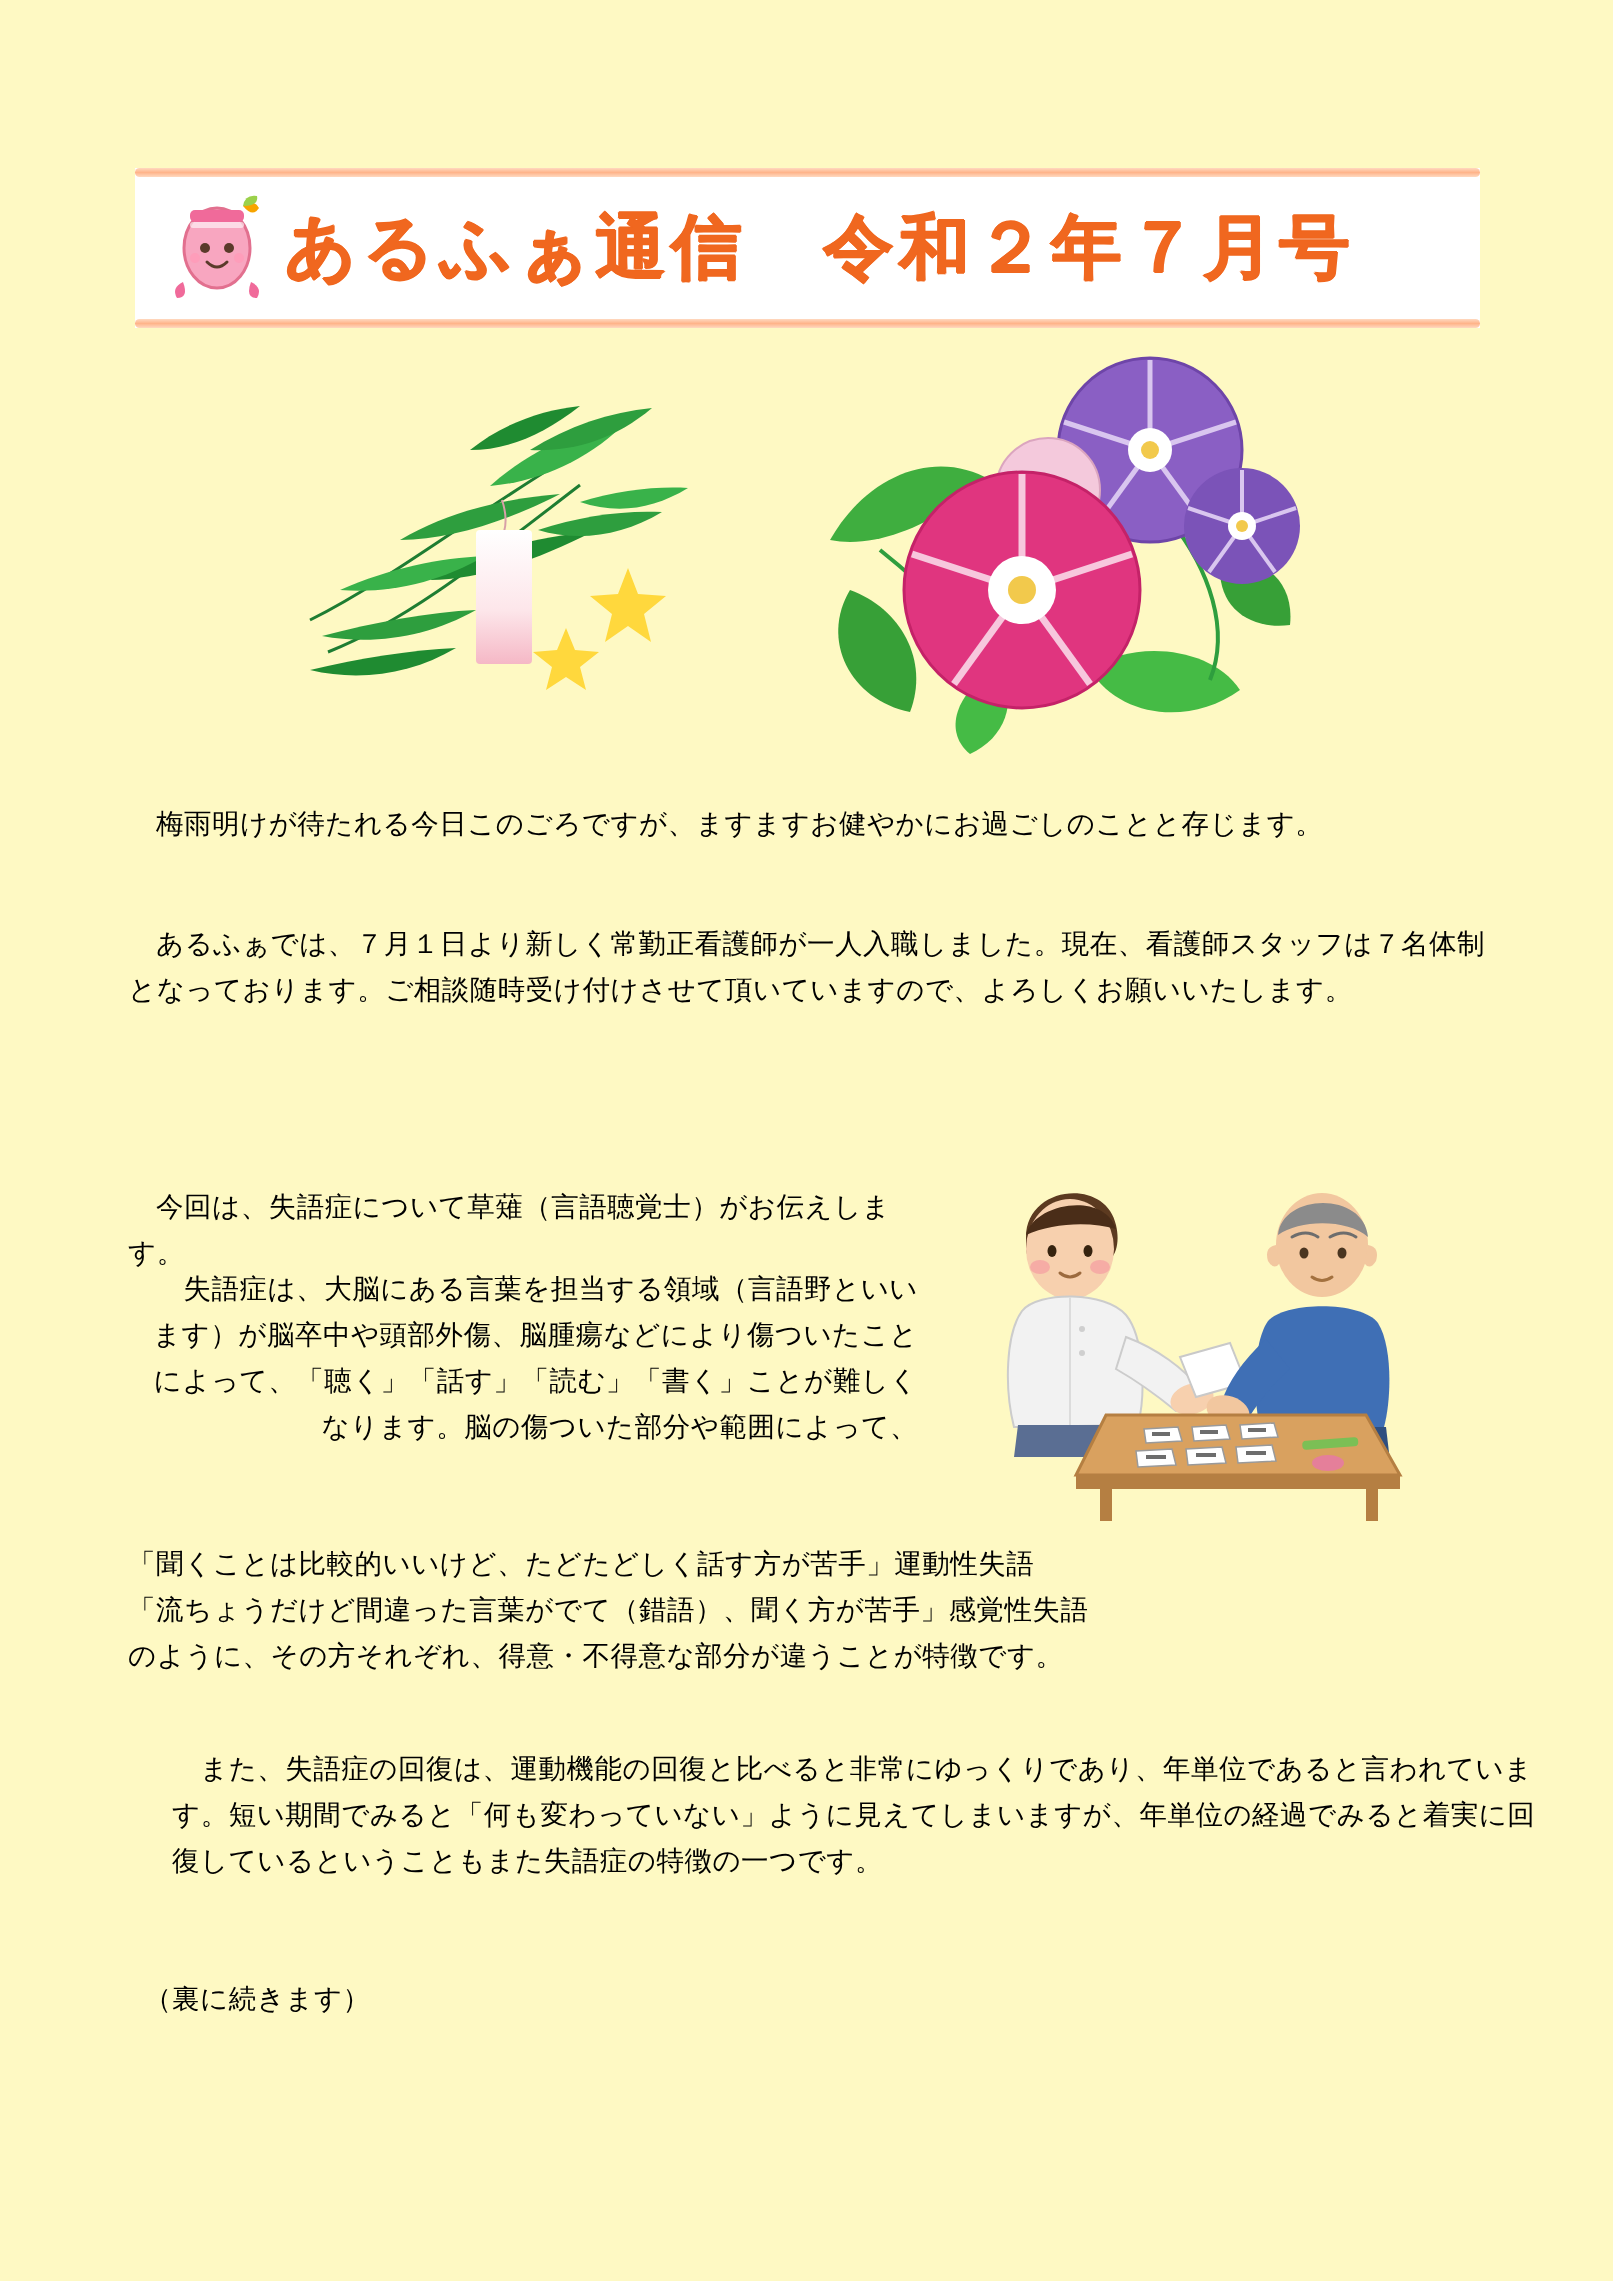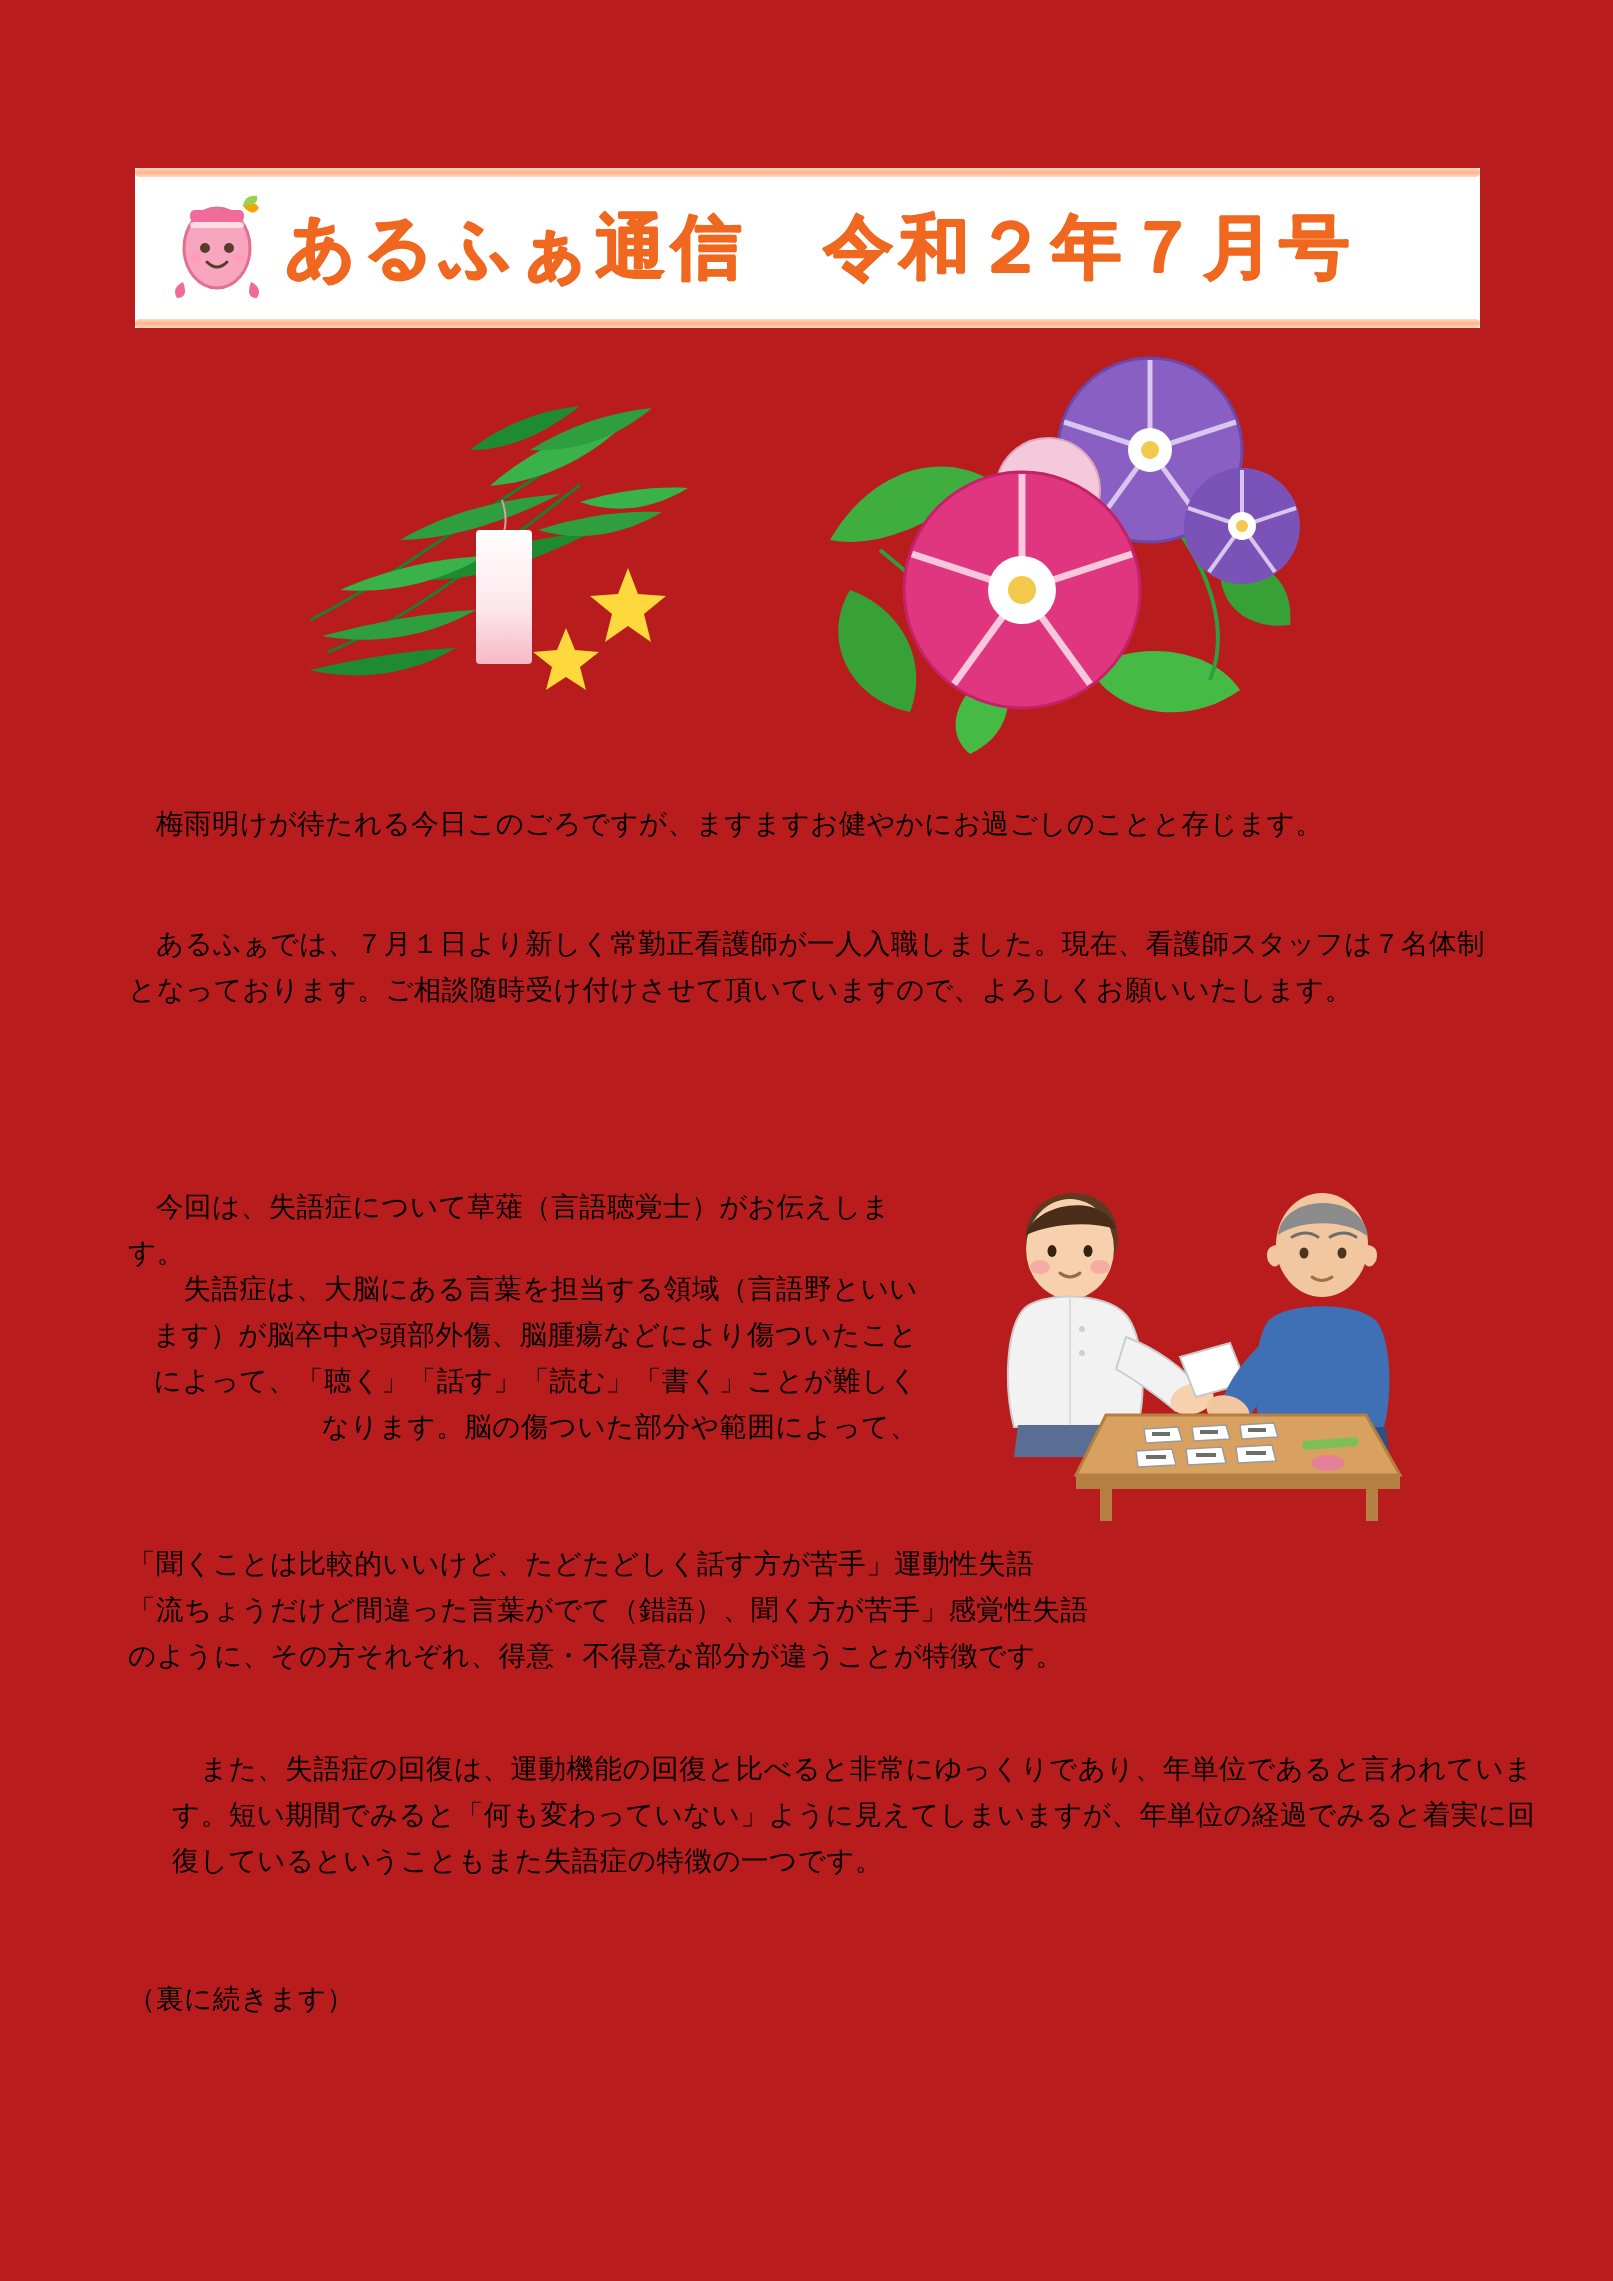--- a/index.html
+++ b/index.html
@@ -10,21 +10,21 @@
   body {
     width: 1613px;
     height: 2281px;
     font-family: "Liberation Sans", sans-serif;
     position: relative;
     overflow: hidden;
   }
   .page {
     position: absolute;
     inset: 0;
-    background: #b91c1c;
+    background: #fef9c3;
     text-decoration: underline;
   }
 
   
   .title-banner {
     position: absolute;
     left: 135px;
     top: 168px;
     width: 1345px;
     height: 160px;
@@ -102,21 +102,21 @@
     font-size: 27.5px;
     line-height: 46px;
     letter-spacing: 0.5px;
   }
   .p1 { left: 128px; top: 800px; width: 1370px; }
   .p2 { left: 128px; top: 920px; width: 1370px; }
   .p3 { left: 128px; top: 1183px; width: 800px; }
   .p4 { left: 128px; top: 1265px; width: 790px; text-align: right; }
   .p5 { left: 128px; top: 1540px; width: 1370px; }
   .p6 { left: 128px; top: 1745px; width: 1370px; margin-left: 44px; }
-  .p7 { left: 128px; top: 1975px; width: 600px; }
+  .p7 { left: 144px; top: 1975px; width: 600px; }
 </style>
 </head>
 <body>
 
 <div class="page">
 
   <div class="title-banner">
     <div class="rule top"></div>
     <div class="rule bottom"></div>
 

